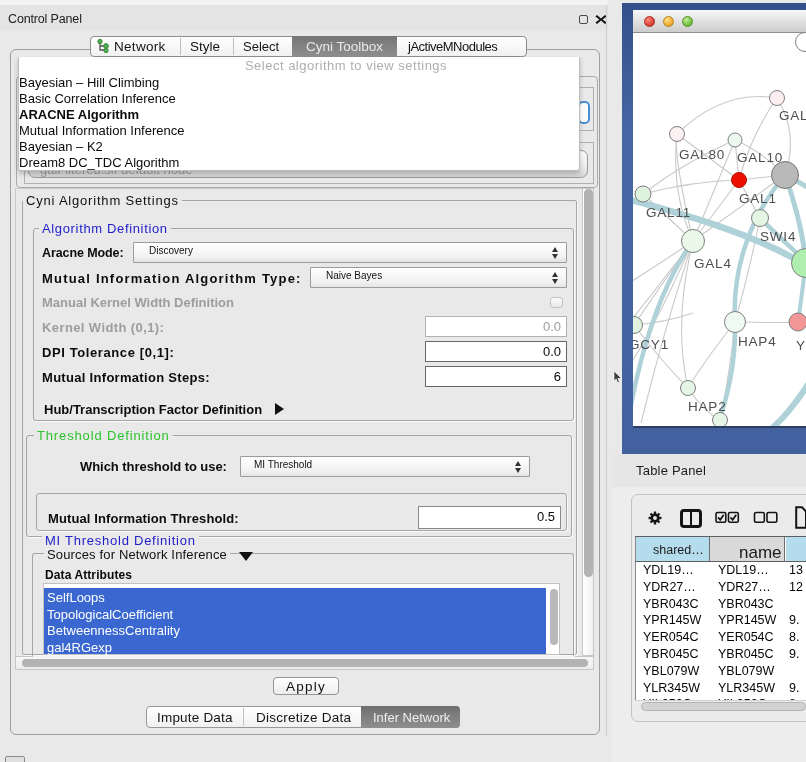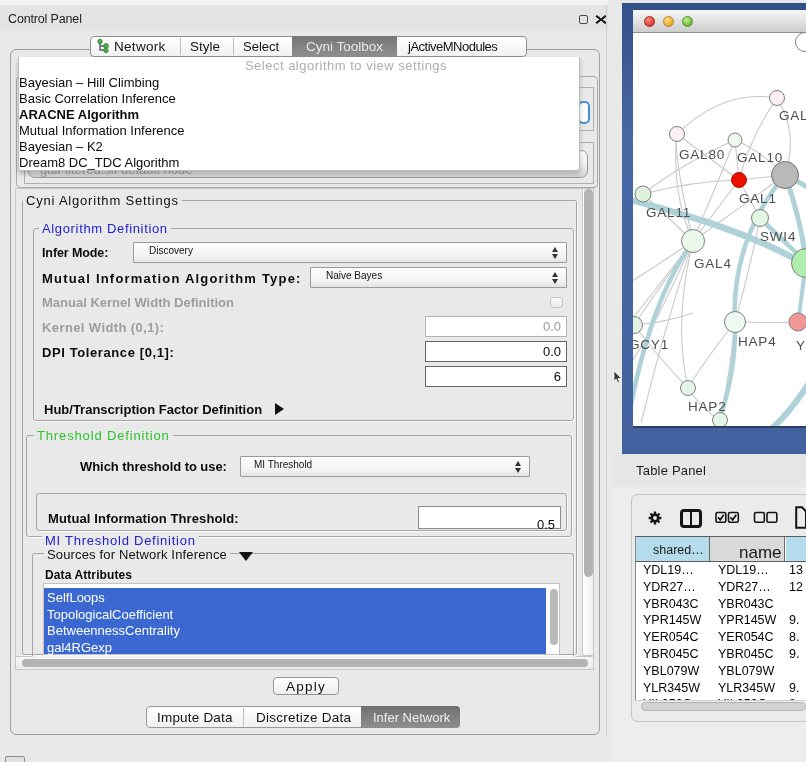--- a/index.html
+++ b/index.html
@@ -76,60 +76,61 @@
 <div class="abs" style="left:583.5px;top:189px;width:9px;height:388px;background:#b3b3b3;border-radius:4.5px;"></div>
 <div class="abs" style="left:15px;top:656px;width:579px;height:14px;background:linear-gradient(#f7f7f7,#ececec);border:1px solid #c6c6c6;"></div>
 <div class="abs" style="left:22px;top:658.5px;width:566px;height:8.5px;background:#b3b3b3;border-radius:4px;"></div>
 
 <div class="gbox" style="left:22px;top:200px;width:555px;height:455px;border-radius:2px;"></div>
 <div class="gtitle" style="left:23px;top:193px;color:#111;letter-spacing:0.8px;">Cyni Algorithm Settings</div>
 
 <div class="gbox" style="left:33px;top:228px;width:541px;height:193px;"></div>
 <div class="gtitle" style="left:39px;top:221px;color:#2121cc;letter-spacing:0.65px;">Algorithm Definition</div>
 
-<div class="lbl abs" style="left:42px;top:246px;font-size:12.5px;letter-spacing:-0.1px;">Infer Mode:</div>
+<div class="lbl abs" style="left:42px;top:246px;font-size:12.5px;letter-spacing:-0.1px;">Aracne Mode:</div>
 <div class="combo" style="left:133px;top:242px;width:434px;height:21px;">
       <span class="ctext">Discovery</span>
       <span class="carr"></span>
     </div>
 
 <div class="lbl abs" style="left:42px;top:271px;letter-spacing:1.2px;">Mutual Information Algorithm Type:</div>
 <div class="combo" style="left:310px;top:267px;width:257px;height:21px;">
       <span class="ctext">Naive Bayes</span>
       <span class="carr"></span>
     </div>
 
 <div class="lbl abs dis" style="left:42px;top:295px;">Manual Kernel Width Definition</div>
 <div class="abs" style="left:550px;top:296.5px;width:13px;height:11px;border:1px solid #c3c3c3;border-radius:3px;background:linear-gradient(#fafafa,#e8e8e8);"></div>
 
 <div class="lbl abs dis" style="left:42px;top:320px;letter-spacing:0.4px;">Kernel Width (0,1):</div>
 <div class="tfield" style="left:425px;top:316px;width:142px;height:21px;border:1px solid #b3b3b3;color:#9d9d9d;padding-top:2px;">0.0</div>
 
 <div class="lbl abs" style="left:42px;top:345px;letter-spacing:0.6px;">DPI Tolerance [0,1]:</div>
 <div class="tfield" style="left:425px;top:341px;width:142px;height:21px;border:1px solid #666;padding-top:2px;">0.0</div>
 
+<div class="lbl abs" style="left:42px;top:370px;letter-spacing:0.3px;">Mutual Information Steps:</div>
 <div class="tfield" style="left:425px;top:366px;width:142px;height:21px;border:1px solid #666;padding-top:2px;">6</div>
 
 <div class="lbl abs" style="left:44px;top:402px;">Hub/Transcription Factor Definition</div>
 <div class="abs" style="left:275px;top:403px;width:0;height:0;border-top:6px solid transparent;border-bottom:6px solid transparent;border-left:9px solid #111;"></div>
 
 <div class="gbox" style="left:26px;top:435px;width:546px;height:102px;"></div>
 <div class="gtitle" style="left:34px;top:428px;color:#2cc42c;letter-spacing:0.85px;">Threshold Definition</div>
 
 <div class="lbl abs" style="left:80px;top:459px;letter-spacing:-0.05px;">Which threshold to use:</div>
 <div class="combo" style="left:240px;top:456px;width:290px;height:21px;">
       <span class="ctext" style="left:13px;">MI Threshold</span>
       <span class="carr"></span>
     </div>
 
 <div class="gbox" style="left:36px;top:493px;width:531px;height:38px;"></div>
 <div class="gtitle" style="left:42px;top:486px;color:#2121cc;letter-spacing:0.75px;margin-top:47px;">MI Threshold Definition</div>
 
 <div class="lbl abs" style="left:48px;top:511px;letter-spacing:0.1px;">Mutual Information Threshold:</div>
-<div class="tfield" style="left:418px;top:506px;width:143px;height:23px;border:1px solid #8a8a8a;padding-top:10px;">0.5</div>
+<div class="tfield" style="left:418px;top:506px;width:143px;height:23px;border:1px solid #8a8a8a;padding-top:2px;">0.5</div>
 
 <div class="gbox" style="left:32px;top:553px;width:542px;height:103px;border-bottom:none;border-radius:3px 3px 0 0;"></div>
 <div class="gtitle" style="left:44px;top:547px;color:#111;letter-spacing:0.15px;">Sources for Network Inference</div>
 <div class="abs" style="left:239px;top:551.5px;width:0;height:0;border-left:7px solid transparent;border-right:7px solid transparent;border-top:9px solid #111;"></div>
 
 <div class="lbl abs" style="left:45px;top:568px;font-size:12px;letter-spacing:0.1px;">Data Attributes</div>
 
 <div class="abs" style="left:43px;top:583px;width:517px;height:72px;background:#ffffff;border:1px solid #c2c2c2;"></div>
 <div class="abs" style="left:44px;top:587.5px;width:502px;height:66.5px;background:#3a68d0;"></div>
 <div class="abs" style="left:47px;top:590px;font-size:13px;line-height:16.5px;color:#ffffff;">SelfLoops<br>TopologicalCoefficient<br>BetweennessCentrality<br>gal4RGexp</div>

